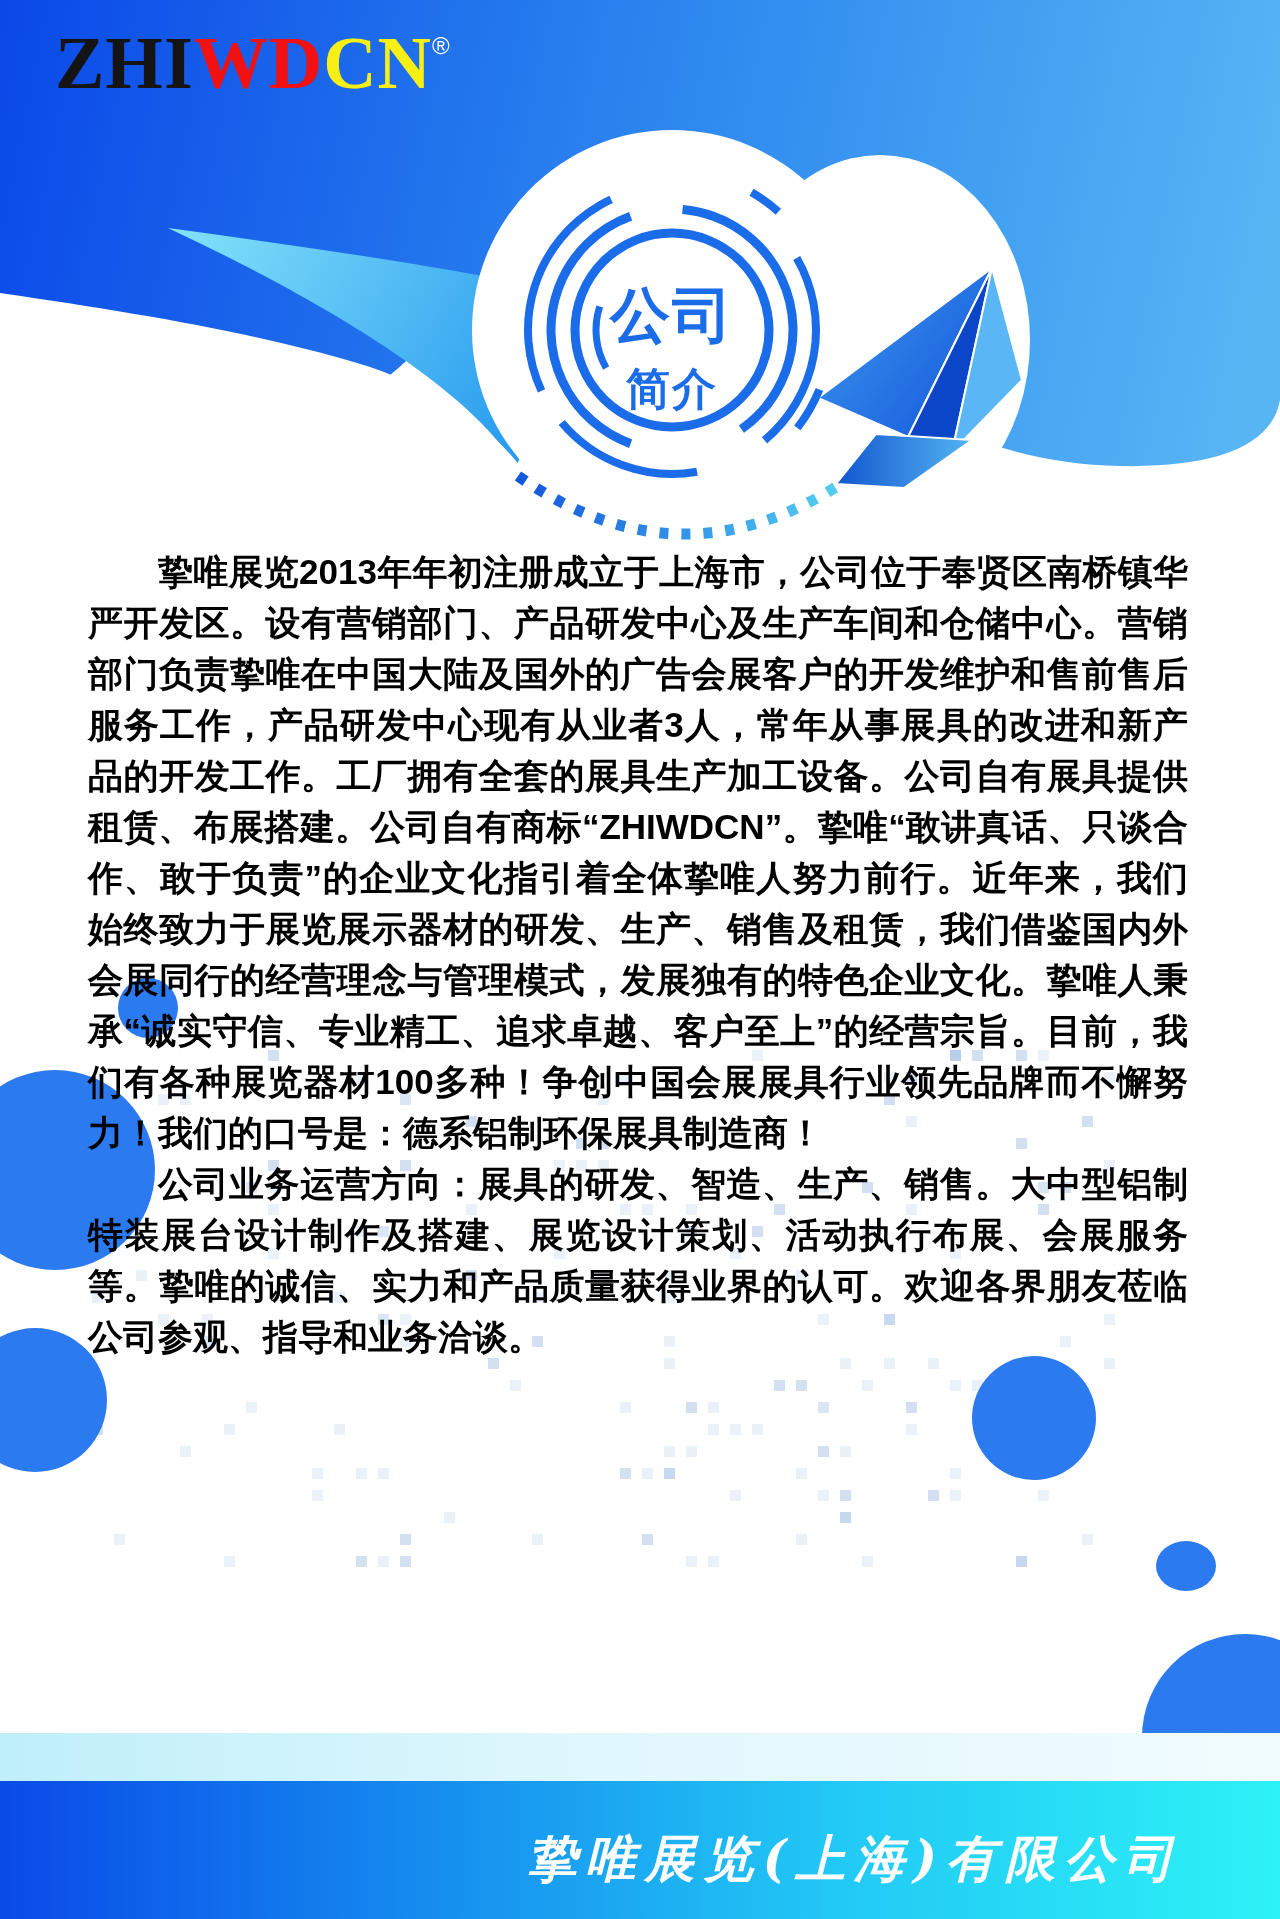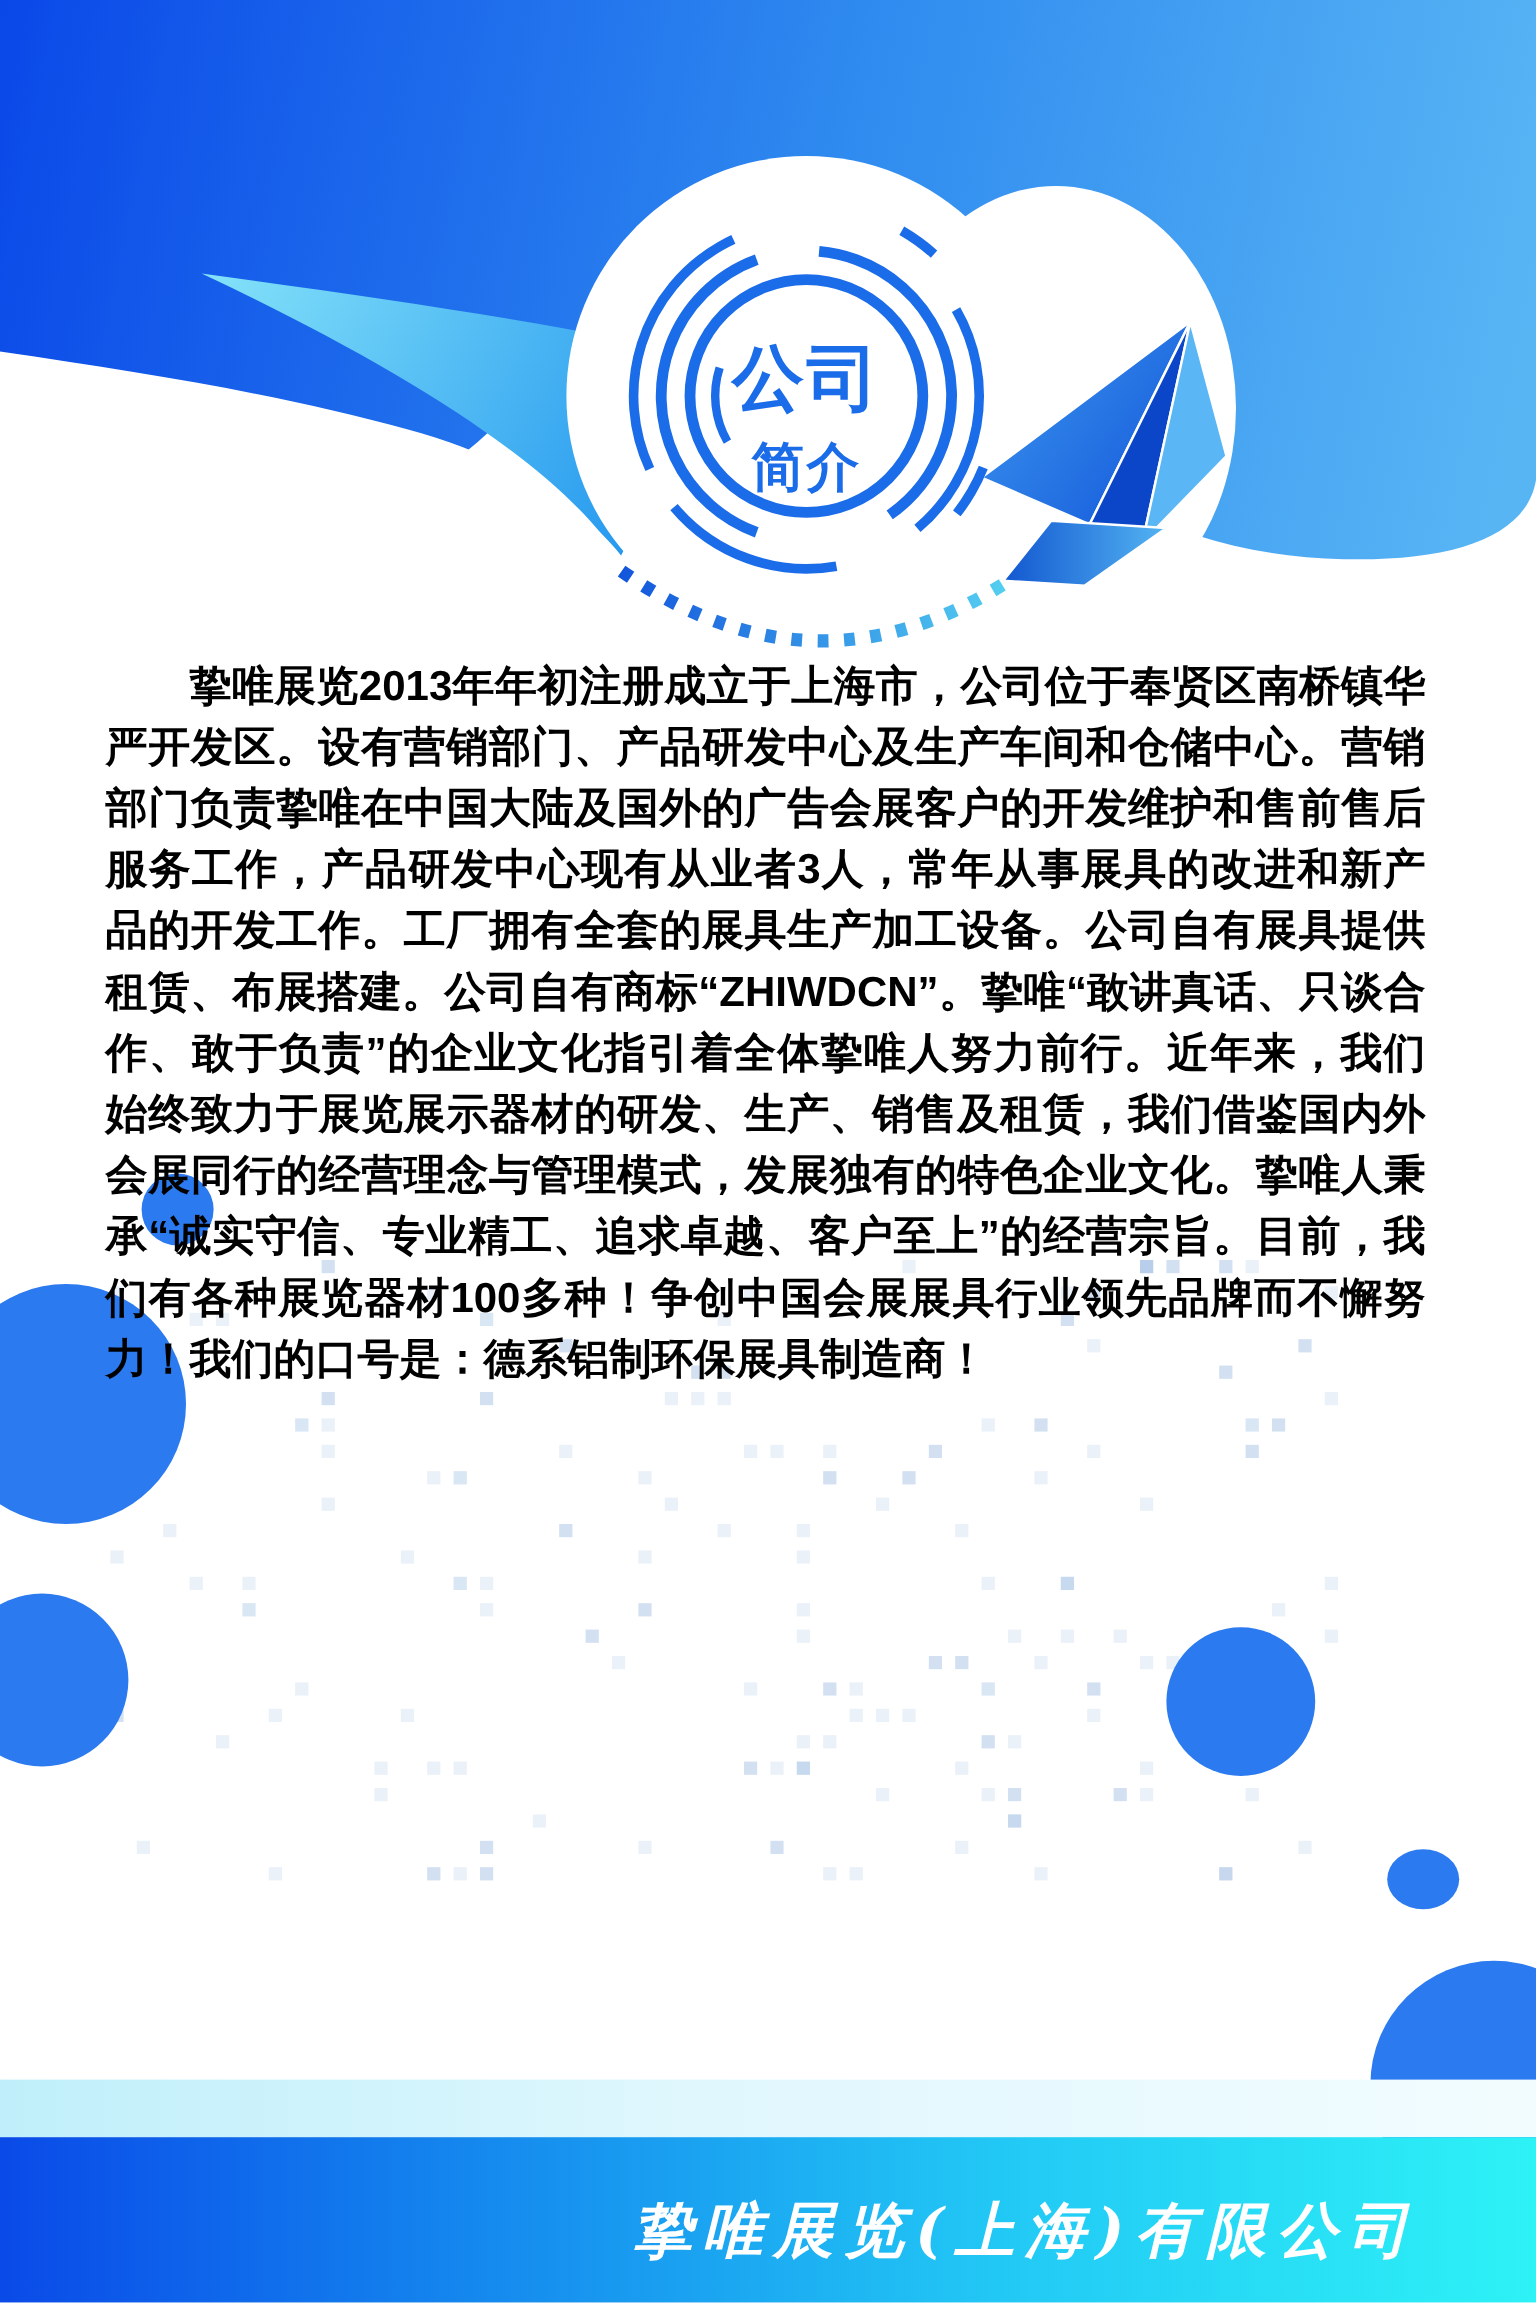--- a/index.html
+++ b/index.html
@@ -110,20 +110,23 @@
       <circle cx="672" cy="330" r="97" stroke-width="9"></circle>
       <circle cx="672" cy="330" r="76" stroke-width="7" pathLength="360" stroke-dasharray="48 312" transform="rotate(150 672 330)"></circle>
       <circle cx="672" cy="330" r="121" stroke-width="9" pathLength="360" stroke-dasharray="140 25 140 55" transform="rotate(110 672 330)"></circle>
       <circle cx="672" cy="330" r="144" stroke-width="8" pathLength="360" stroke-dasharray="80 30 60 15 90 85" transform="rotate(-30 672 330)"></circle>
       <circle cx="672" cy="330" r="159" stroke-width="8" pathLength="360" stroke-dasharray="12 70 16 262" transform="rotate(-60 672 330)"></circle>
     </g>
     <text x="672" y="336" text-anchor="middle" fill="#1b6ce9" font-family="Liberation Sans, sans-serif" font-weight="bold" font-size="60" letter-spacing="2">公司</text>
     <text x="672" y="404" text-anchor="middle" fill="#1b6ce9" font-family="Liberation Sans, sans-serif" font-weight="bold" font-size="44" letter-spacing="2">简介</text>
   </svg>
 
+  <div class="logo">
+    <span class="p1">ZHI</span><span class="p2">WD</span><span class="p3">CN</span><span class="reg">®</span>
+  </div>
 
   <div class="mosaic" id="mosaic">
       <span style="left: 92px; top: 1072px; background: rgba(160, 190, 228, 0.22);"></span>
       <span style="left: 818px; top: 1314px; background: rgba(160, 190, 228, 0.22);"></span>
       <span style="left: 576px; top: 1160px; background: rgba(160, 190, 228, 0.22);"></span>
       <span style="left: 862px; top: 1182px; background: rgba(150, 180, 225, 0.42);"></span>
       <span style="left: 884px; top: 1314px; background: rgba(150, 180, 225, 0.42);"></span>
       <span style="left: 466px; top: 1204px; background: rgba(160, 190, 228, 0.22);"></span>
       <span style="left: 400px; top: 1556px; background: rgba(150, 180, 225, 0.42);"></span>
       <span style="left: 1016px; top: 1138px; background: rgba(150, 180, 225, 0.42);"></span>
@@ -273,19 +276,20 @@
 
   <div class="circle c1"></div>
   <div class="circle c2"></div>
   <div class="circle c3"></div>
   <div class="circle c4"></div>
   <div class="circle c5"></div>
   <div class="circle c6"></div>
 
   <div class="bodytext">
     <p>挚唯展览2013年年初注册成立于上海市，公司位于奉贤区南桥镇华严开发区。设有营销部门、产品研发中心及生产车间和仓储中心。营销部门负责挚唯在中国大陆及国外的广告会展客户的开发维护和售前售后服务工作，产品研发中心现有从业者3人，常年从事展具的改进和新产品的开发工作。工厂拥有全套的展具生产加工设备。公司自有展具提供租赁、布展搭建。公司自有商标“ZHIWDCN”。挚唯“敢讲真话、只谈合作、敢于负责”的企业文化指引着全体挚唯人努力前行。近年来，我们始终致力于展览展示器材的研发、生产、销售及租赁，我们借鉴国内外会展同行的经营理念与管理模式，发展独有的特色企业文化。挚唯人秉承“诚实守信、专业精工、追求卓越、客户至上”的经营宗旨。目前，我们有各种展览器材100多种！争创中国会展展具行业领先品牌而不懈努力！我们的口号是：德系铝制环保展具制造商！</p>
+    <p>公司业务运营方向：展具的研发、智造、生产、销售。大中型铝制特装展台设计制作及搭建、展览设计策划、活动执行布展、会展服务等。挚唯的诚信、实力和产品质量获得业界的认可。欢迎各界朋友莅临公司参观、指导和业务洽谈。</p>
   </div>
 
   <div class="pale-band"></div>
   <div class="footer-band"></div>
   <div class="footer-name">挚唯展览(上海)有限公司</div>
 
 </div>
 
 </body></html>

